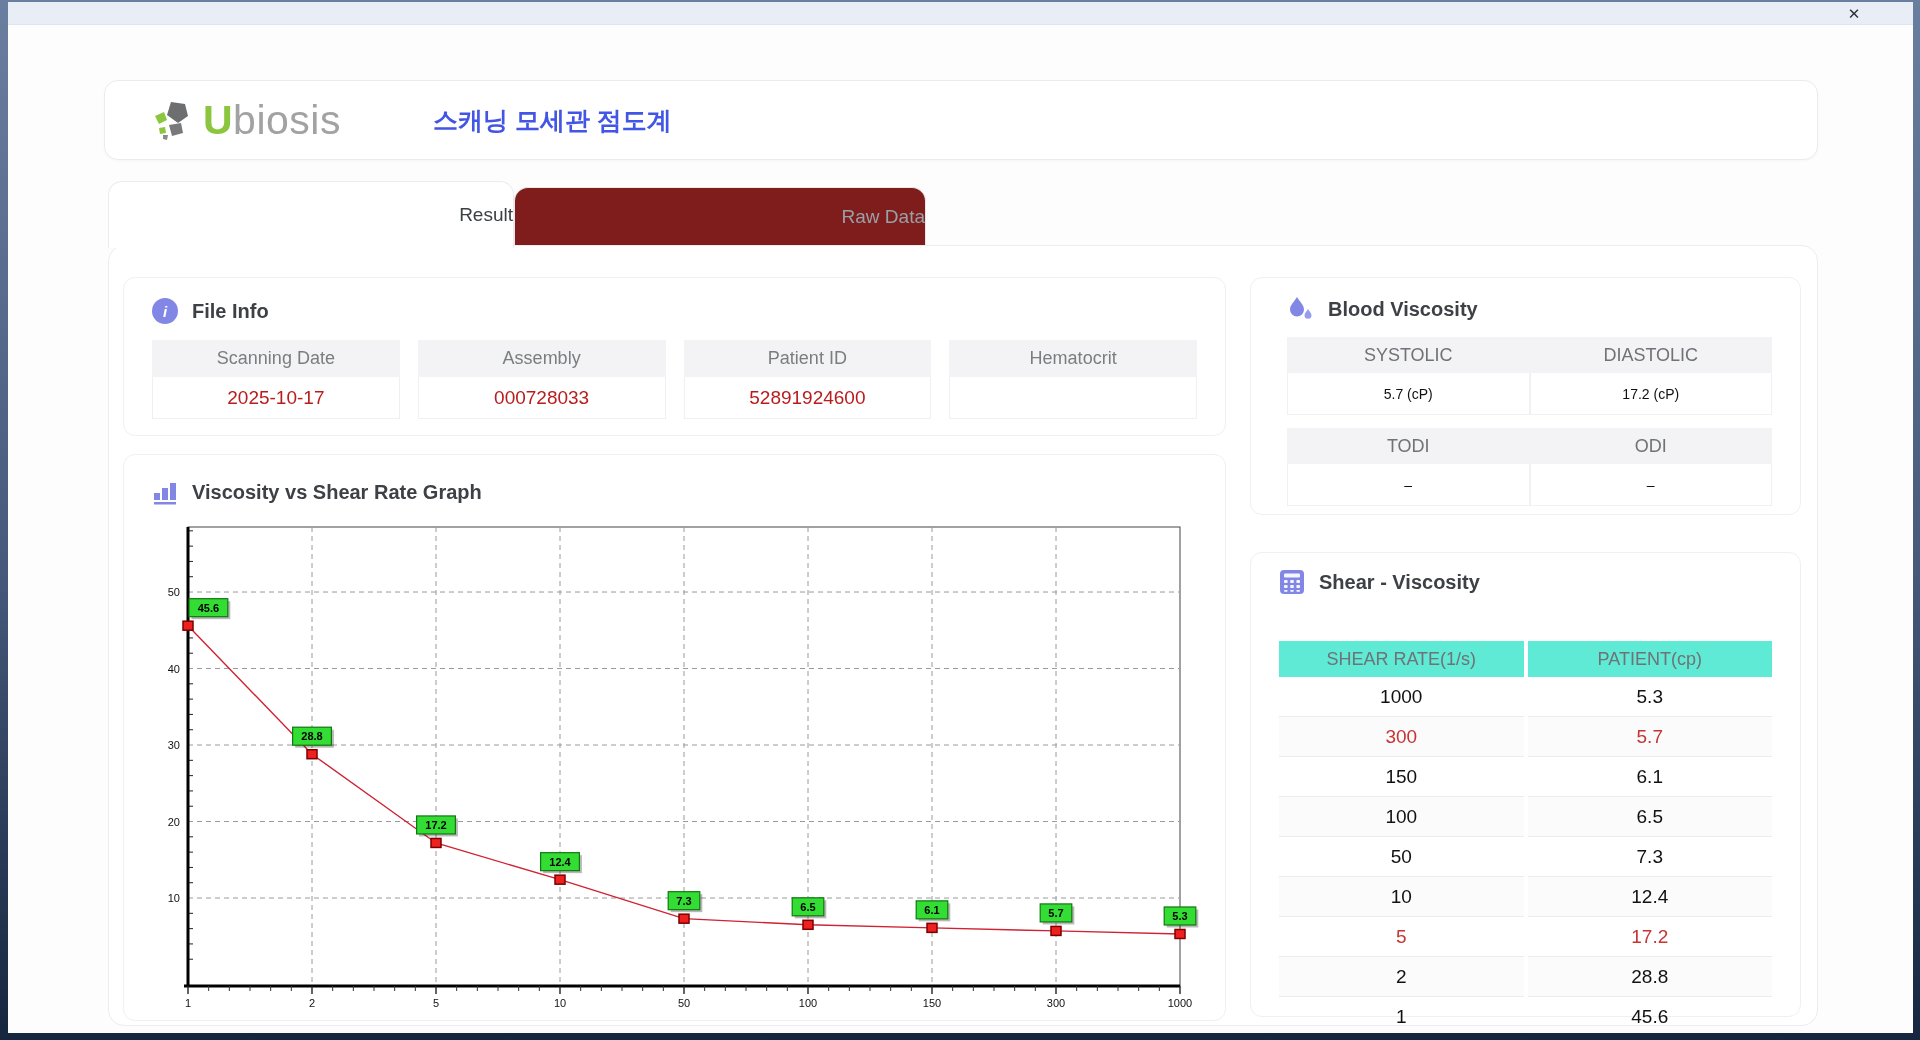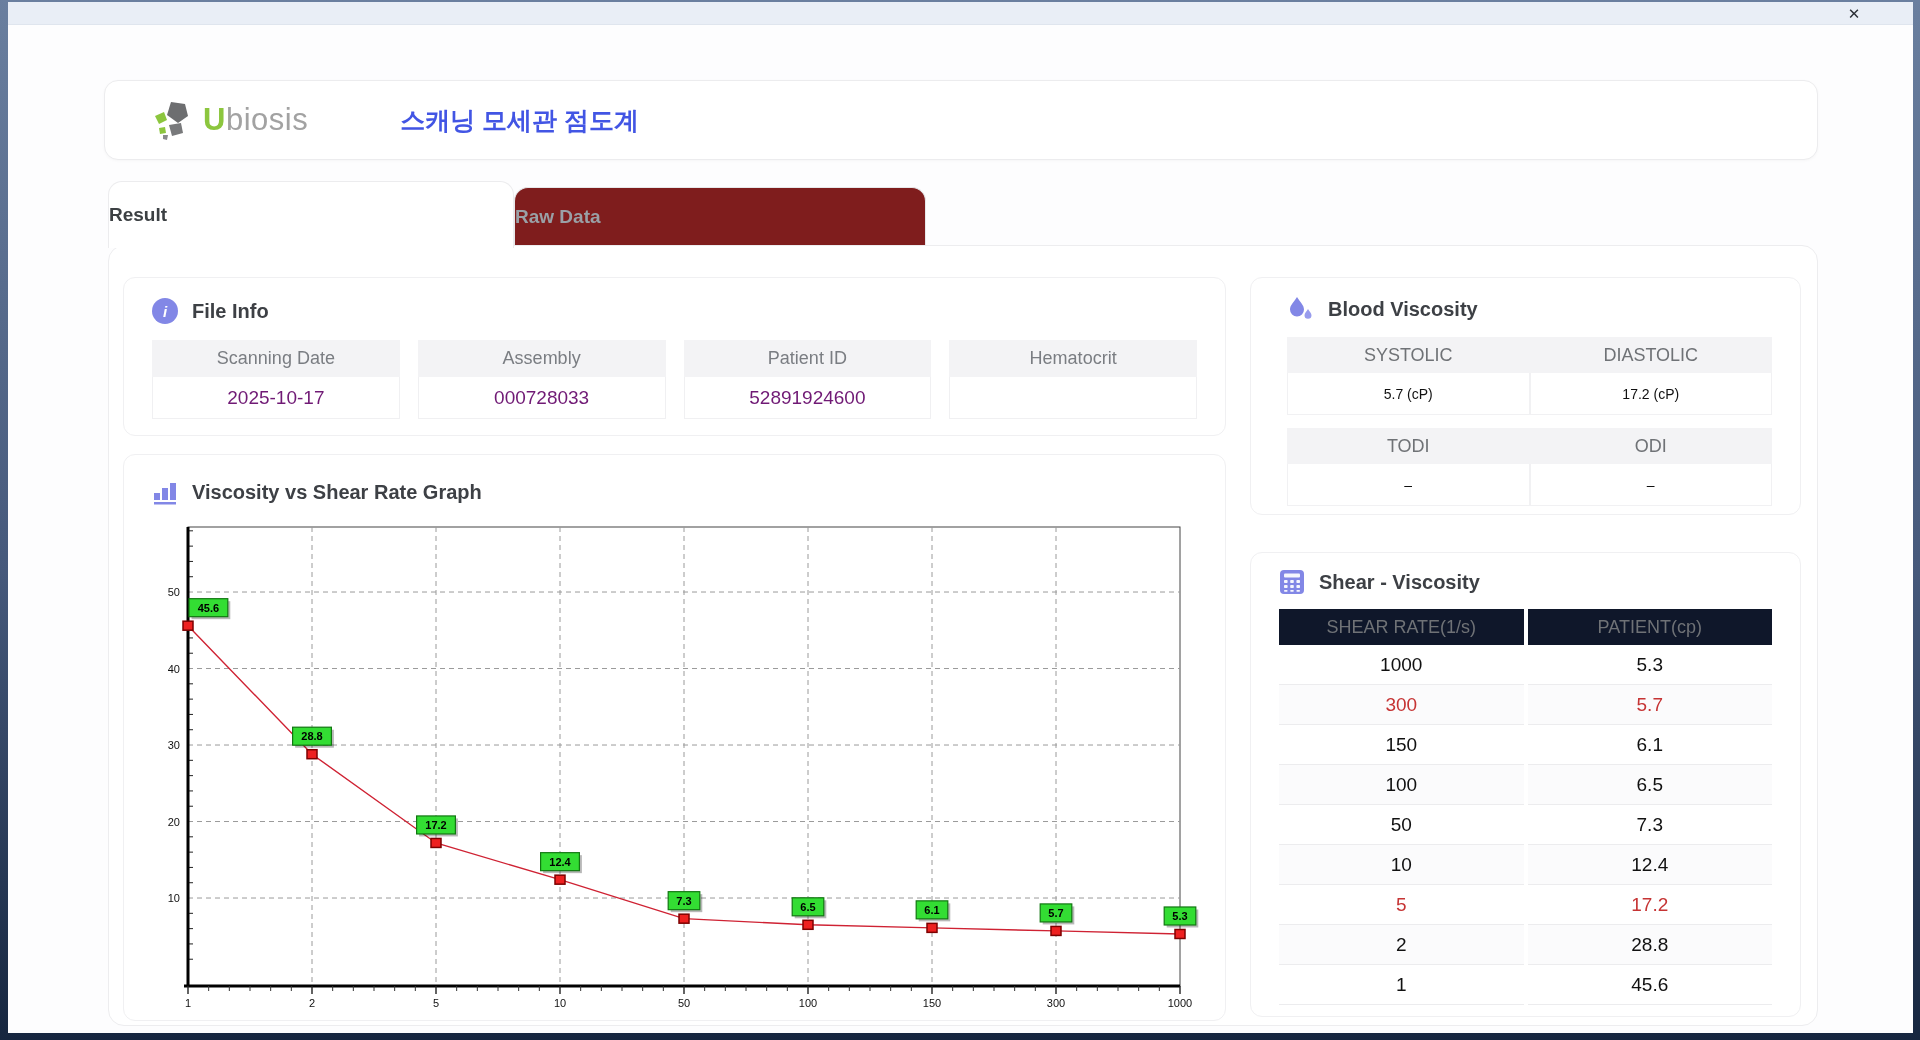--- a/index.html
+++ b/index.html
@@ -10,64 +10,64 @@
   .window { position:absolute; left:8px; top:2px; right:7px; bottom:7px; background:#fdfdfe; overflow:hidden; }
   .titlebar { position:absolute; left:0; top:0; right:0; height:23px; background:#e9eef6; border-bottom:1px solid #dfe5ee; }
   .close-btn { position:absolute; right:48px; top:2px; width:22px; height:19px; display:flex; align-items:center; justify-content:center;
     color:#2b2f36; font-size:15px; cursor:default; }
 
   
   .header-card { position:absolute; left:96px; top:78px; width:1714px; height:80px; background:#fff;
     border:1px solid #ececee; border-radius:14px; box-shadow:0 1px 3px rgba(0,0,0,0.03);
     display:flex; align-items:center; padding-left:46px; }
   .brand { display:flex; align-items:center; gap:6px; }
-  .logo-text { font-size:31px; font-weight:500; letter-spacing:0.5px; }
+  .logo-text { font-size:41px; font-weight:500; letter-spacing:0.5px; }
   .logo-text .u { color:#8cc63e; font-weight:700; }
   .logo-text .rest { color:#a2a2a2; }
   .app-title { margin-left:92px; font-size:25px; font-weight:700; color:#4255e4; }
 
   
-  .tab { position:absolute; display:flex; align-items:center; justify-content:flex-start; font-size:19px; font-weight:700; }
+  .tab { position:absolute; display:flex; align-items:center; justify-content:flex-end; font-size:19px; font-weight:400; }
   .tab-result { left:100px; top:179px; width:406px; height:67px; background:#fff; color:#3c4043;
     border:1px solid #ececee; border-bottom:none; border-radius:14px 14px 0 0; z-index:3; }
   .tab-raw { left:506px; top:185px; width:412px; height:58px; background:#7f1d1d; color:#9aa0a6;
     border:1px solid #e7e8ea; border-bottom:none; border-radius:14px 14px 0 0; z-index:1; }
 
   .outer-card { position:absolute; left:100px; top:243px; width:1710px; height:781px; background:#fff;
     border:1px solid #ededef; border-radius:16px; z-index:2; }
 
   .panel { position:absolute; background:#fff; border:1px solid #f0f0f2; border-radius:12px; }
   .panel-title { display:flex; align-items:center; gap:14px; font-size:20px; font-weight:700; color:#3d4045; }
 
   
   .file-info { left:14px; top:31px; width:1103px; height:159px; padding:20px 28px 0 28px; }
   .fi-fields { display:flex; gap:18px; margin-top:16px; }
   .fi-col { flex:1; }
   .fi-head { height:37px; background:#f3f3f5; color:#7a7d82; font-size:18px; display:flex; align-items:center; justify-content:center; }
-  .fi-val { height:42px; border:1px solid #f0f0f2; border-top:none; color:#701a75; font-size:19px;
+  .fi-val { height:42px; border:1px solid #f0f0f2; border-top:none; color:#b91c1c; font-size:19px;
     display:flex; align-items:center; justify-content:center; }
 
   
   .graph-panel { left:14px; top:208px; width:1103px; height:567px; padding:24px 16px 0 28px; }
   #chart-mount { position:absolute; left:8px; top:58px; }
 
   
   .bv-panel { left:1141px; top:31px; width:551px; height:238px; padding:18px 28px 0 36px; }
   .bv-grid { margin-top:14px; }
   .bv-row { display:flex; gap:0; }
   .bv-head { flex:1; height:36px; background:#f3f3f5; color:#6f7276; font-size:18px; display:flex; align-items:center; justify-content:center; }
   .bv-val { flex:1; height:42px; border:1px solid #f1f1f3; border-top:none; color:#111; font-size:14px;
     display:flex; align-items:center; justify-content:center; }
   .bv-spacer { height:13px; }
 
   
   .sv-panel { left:1141px; top:306px; width:551px; height:465px; padding:16px 28px 0 28px; }
   .sv-table { margin-top:14px; }
   .sv-headrow { display:flex; gap:4px; }
-  .sv-headcell { flex:1; height:36px; background:#0f172a; color:#6f7276; font-size:18px; display:flex; align-items:center; justify-content:center; }
+  .sv-headcell { flex:1; height:36px; background:#5eead4; color:#6f7276; font-size:18px; display:flex; align-items:center; justify-content:center;margin-top:32px; }
   .sv-row { display:flex; gap:4px; }
   .sv-row.alt .sv-cell { background:#fbfbfc; }
   .sv-cell { flex:1; height:40px; border-bottom:1px solid #ececee; color:#111; font-size:19px;
     display:flex; align-items:center; justify-content:center; }
   .sv-row.hl .sv-cell { color:#c63434; }
 
   .icon-badge { width:26px; height:26px; border-radius:50%; background:#8287e6; color:#fff;
     display:flex; align-items:center; justify-content:center; font-size:15px; font-weight:700; font-style:italic; }
 </style>
 </head>

